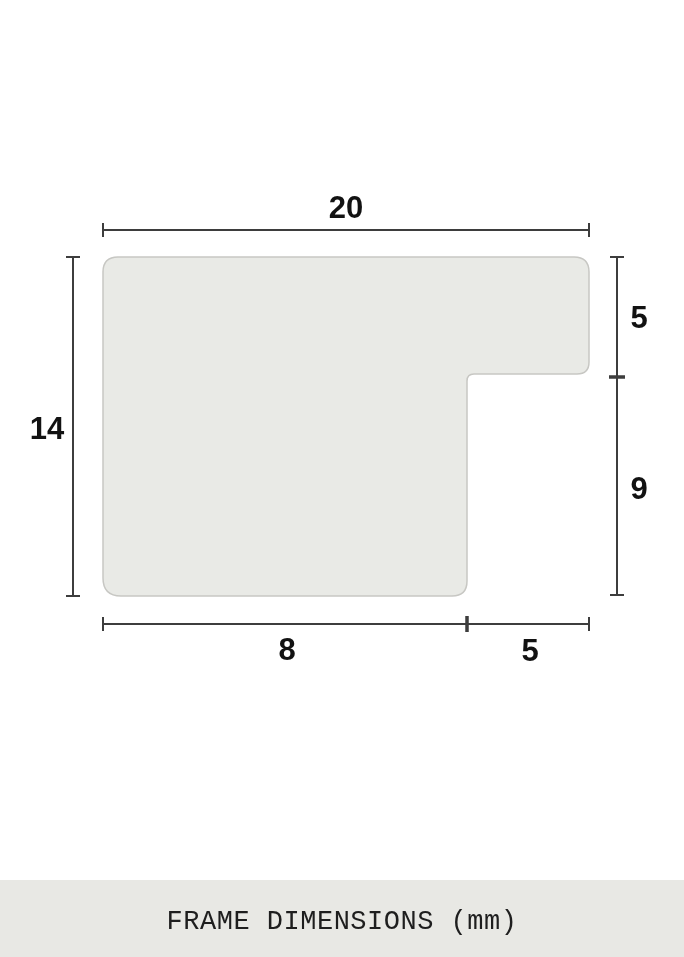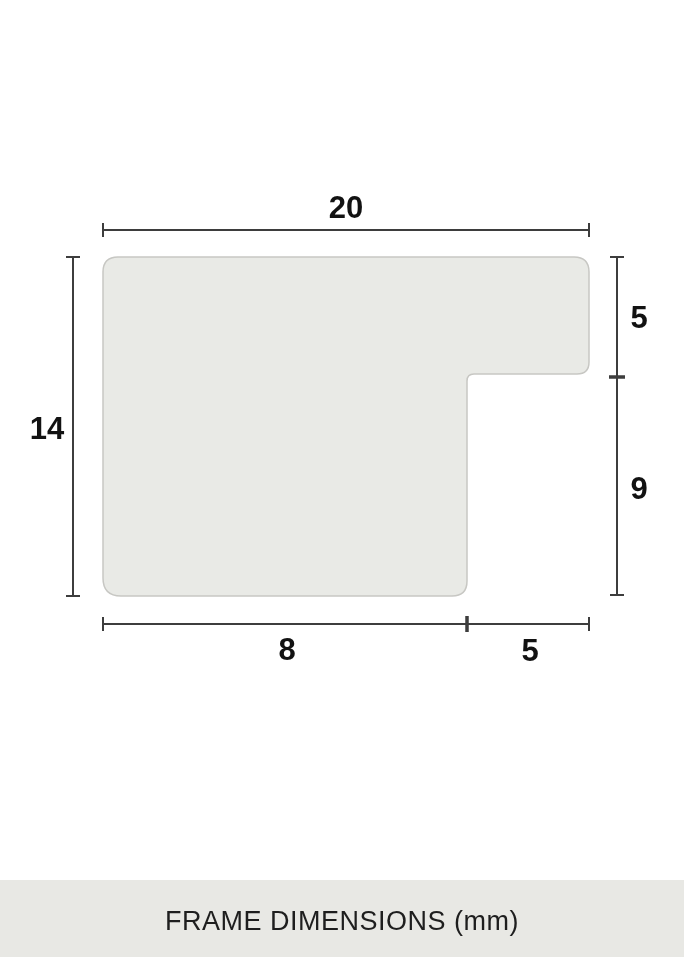--- a/index.html
+++ b/index.html
@@ -33,21 +33,21 @@
     left: 0;
     top: 880px;
     width: 684px;
     height: 77px;
     background: #e8e8e4;
     display: flex;
     align-items: center;
     justify-content: center;
   }
   .footer-caption {
-    font-family: Liberation Sans, sans-serif;
+    font-family: Liberation Mono, monospace;
     font-size: 27px;
     font-weight: 400;
     letter-spacing: 0.5px;
     color: #1e1e1e;
     padding-top: 6px;
   }
 </style>
 </head>
 <body>
 

